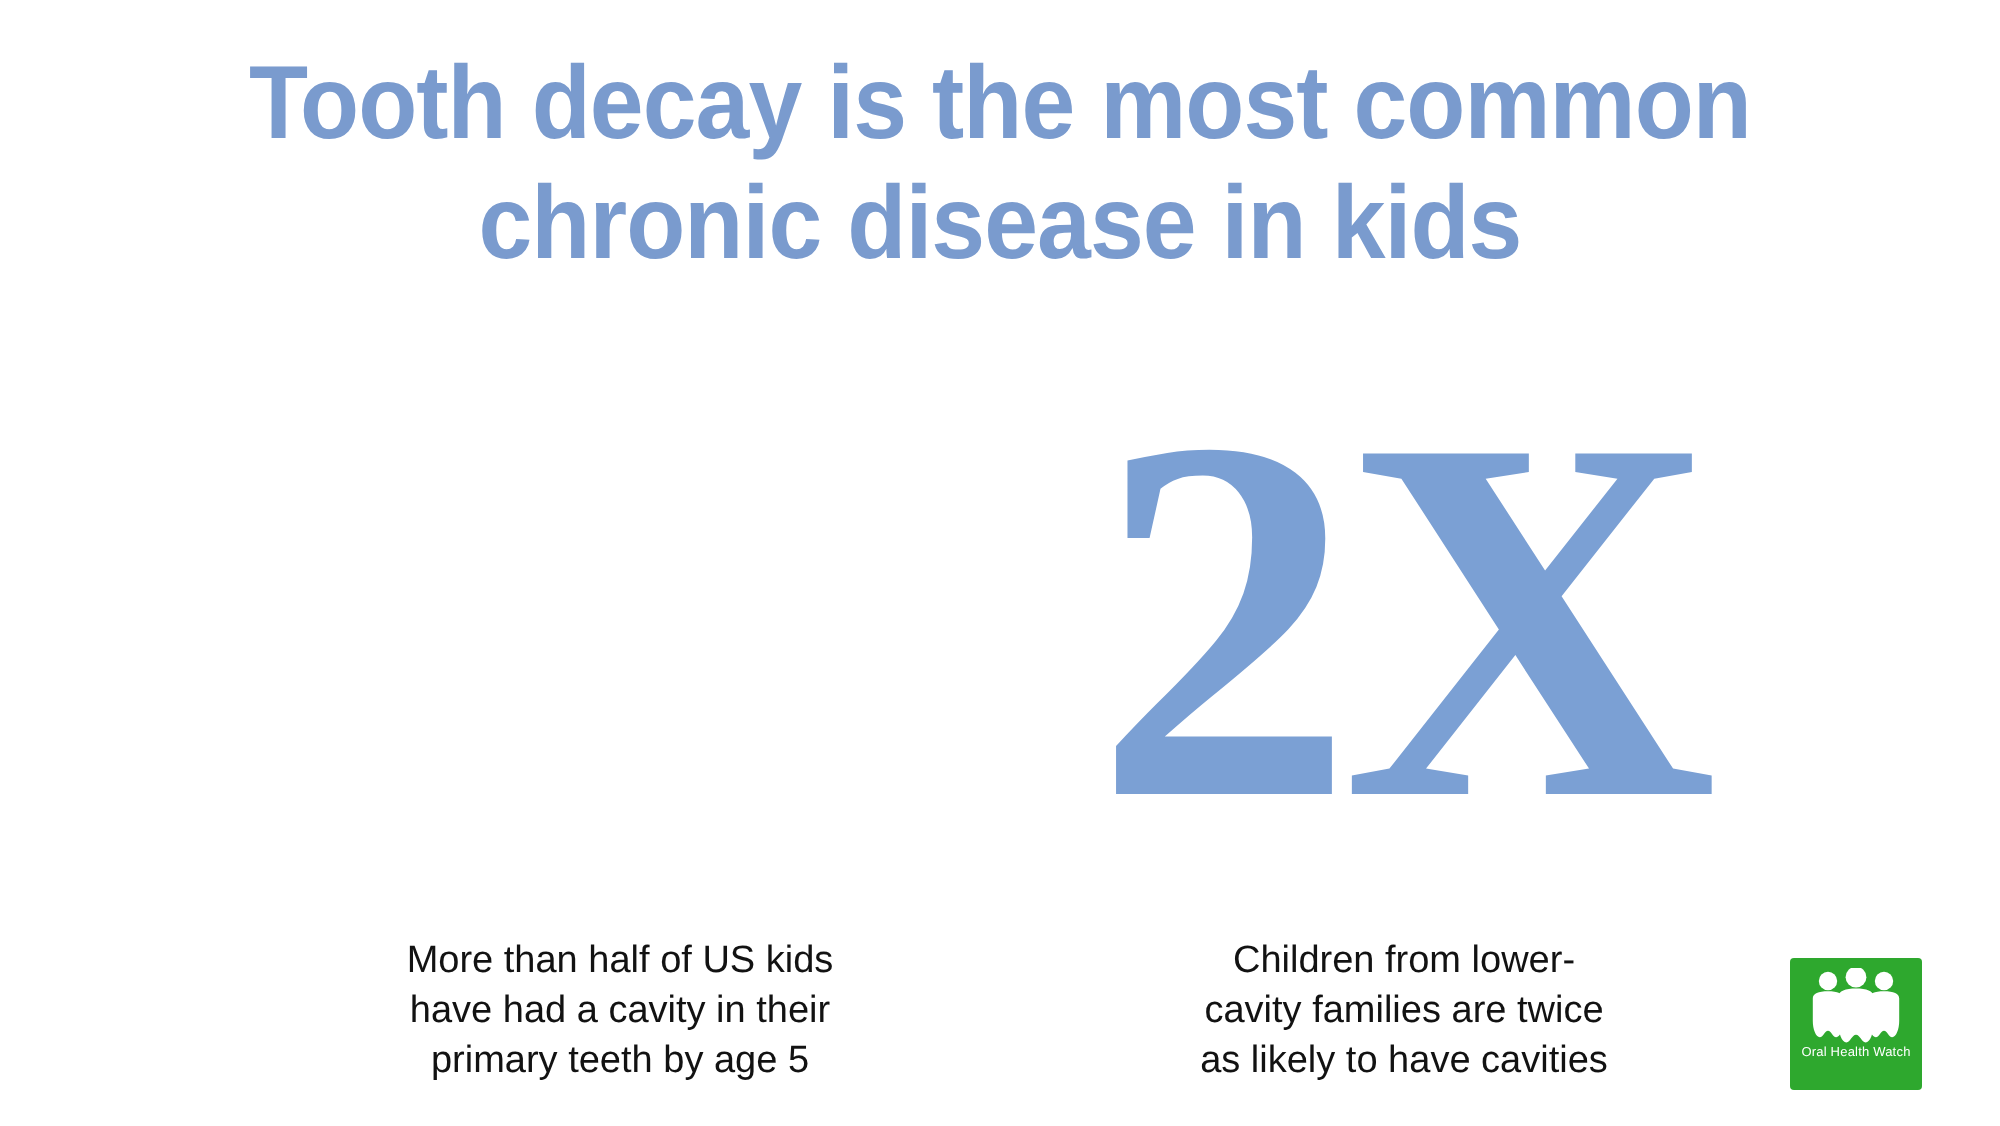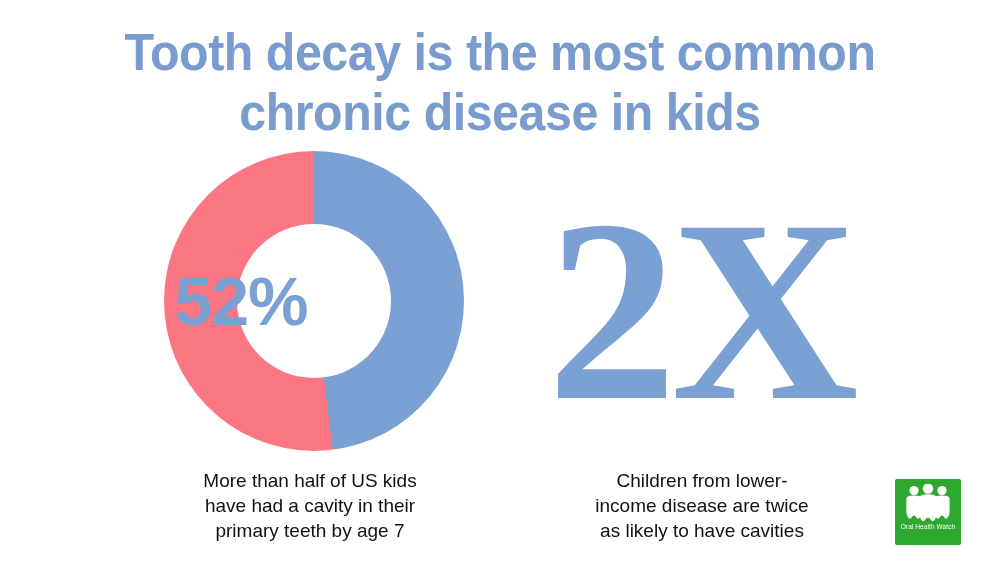--- a/index.html
+++ b/index.html
@@ -142,34 +142,29 @@
   }
 </style>
 </head>
 <body>
 
 <div id="canvas">
 
   <div class="title">Tooth decay is the most common
 chronic disease in kids</div>
 
-  <div class="donut-wrap">
-    <div class="donut-ring" id="donut-ring" style="background: conic-gradient(rgb(250, 118, 131) 0deg, rgb(250, 118, 131) 187.2deg, rgb(123, 160, 212) 187.2deg, rgb(123, 160, 212) 360deg); transform: scaleX(-1);"></div>
-    <div class="donut-hole"></div>
-    <div class="donut-value">52%</div>
-  </div>
 
   <div class="bigstat">2X</div>
 
   <div class="caption left">More than half of US kids
 have had a cavity in their
-primary teeth by age 7</div>
+primary teeth by age 5</div>
 
   <div class="caption right">Children from lower-
-income disease are twice
+cavity families are twice
 as likely to have cavities</div>
 
   <div class="logo">
     <svg class="logo-mark" viewBox="0 0 52 38">
 
       <circle cx="12" cy="6.5" r="4.6" fill="#ffffff"></circle>
       <circle cx="26" cy="4.6" r="5.2" fill="#ffffff"></circle>
       <circle cx="40" cy="6.5" r="4.6" fill="#ffffff"></circle>
 
       <path d="M4.4 15.2 C4.4 12.6 7.2 11.6 12 11.6 C16.8 11.6 19.6 12.6 19.6 15.2 L19.6 26.5 C19.6 30.5 18.1 34.6 16.1 34.6 C14.4 34.6 13.6 31.4 12 31.4 C10.4 31.4 9.6 34.6 7.9 34.6 C5.9 34.6 4.4 30.5 4.4 26.5 Z" fill="#ffffff"></path>

